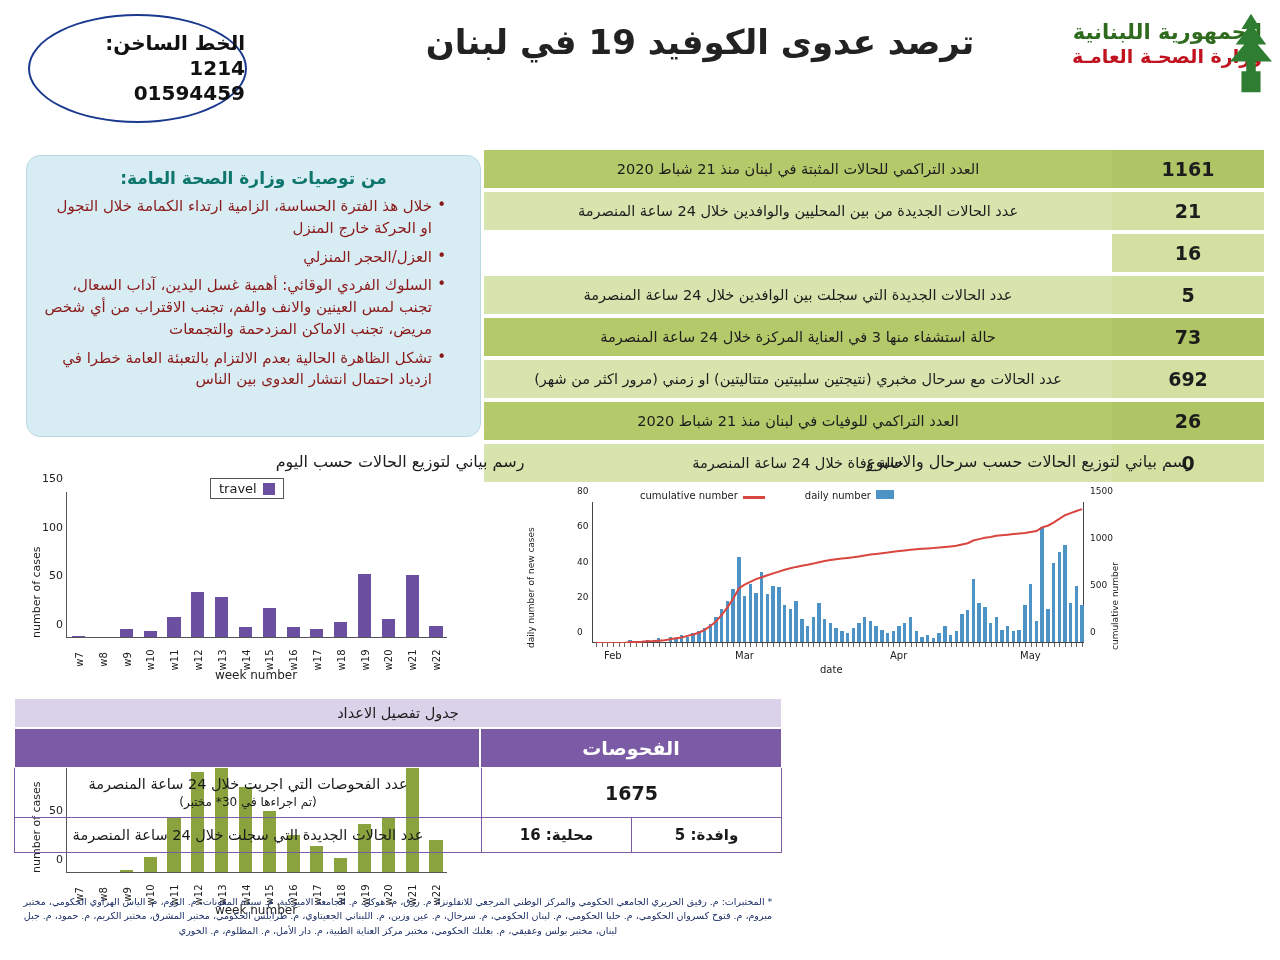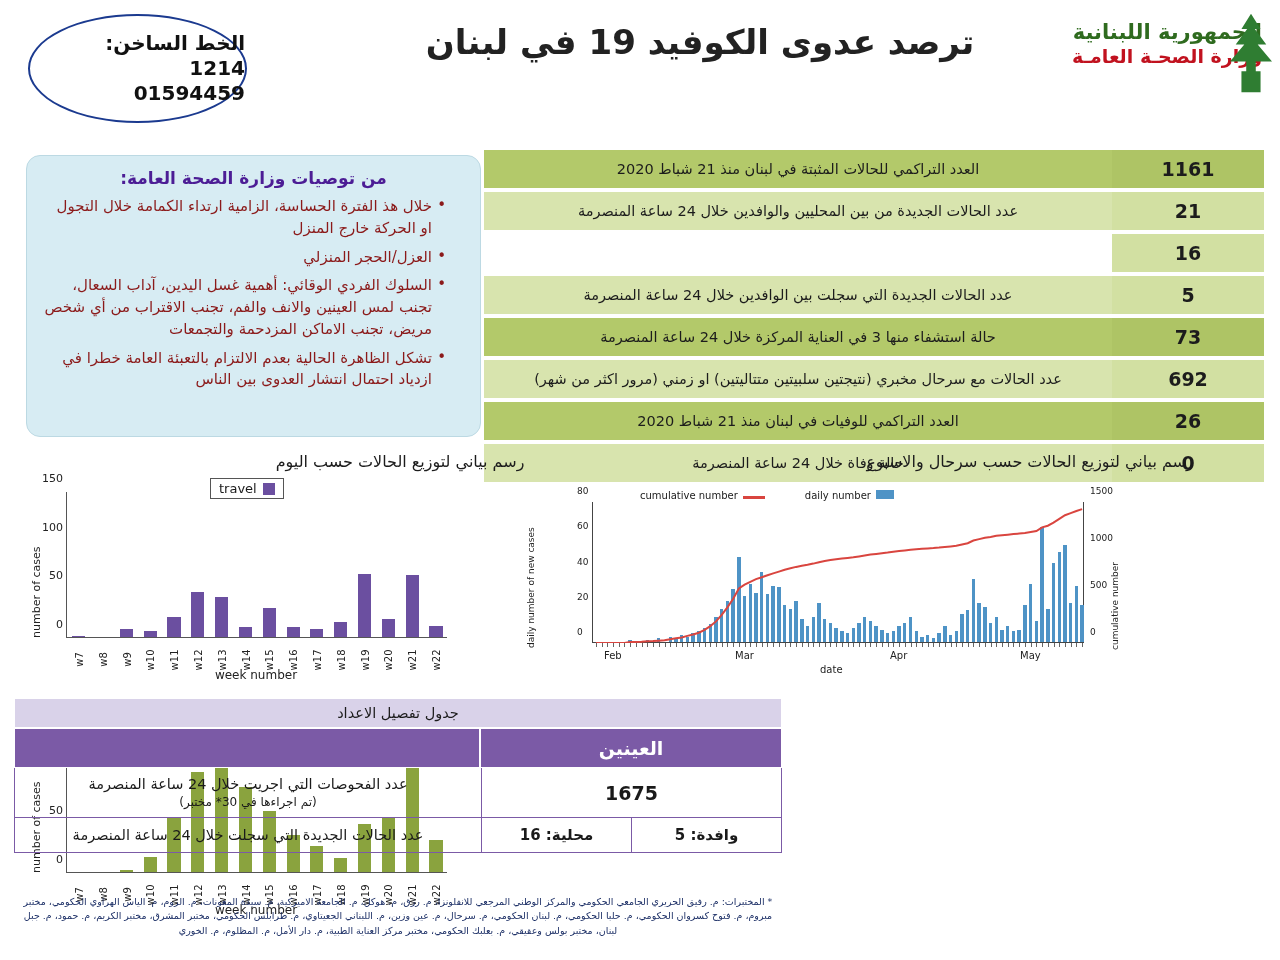--- a/index.html
+++ b/index.html
@@ -30,21 +30,21 @@
   .ministry .l1{font-size:21px;font-weight:bold;color:#2f6b1f;line-height:1.2;}
   .ministry .l2{font-size:19px;font-weight:bold;color:#c1121f;line-height:1.2;}
   .cedar{position:absolute;right:-2px;top:10px;width:62px;height:86px;}
 
   
   .reco{
     position:absolute;left:26px;top:155px;width:455px;height:282px;
     background:#d7ecf3;border:1px solid #bcd9e3;border-radius:14px;
     padding:8px 14px;box-sizing:border-box;
   }
-  .reco h3{margin:4px 0 8px;text-align:center;font-size:17px;color:#4c1d95;}
+  .reco h3{margin:4px 0 8px;text-align:center;font-size:17px;color:#0f766e;}
   .reco ul{margin:0;padding:0 20px 0 0;list-style:none;}
   .reco li{
     position:relative;font-size:15px;color:#8b1a1a;line-height:1.45;
     margin-bottom:7px;text-align:right;padding-right:14px;
   }
   .reco li:before{content:"•";position:absolute;right:0;top:-1px;font-size:15px;}
 
   
   .stats{position:absolute;right:16px;top:150px;width:780px;}
   .stat-row{display:flex;height:38px;margin-bottom:4px;}
@@ -480,21 +480,21 @@
   <div class="xaxis-title">date</div>
   <div class="month" style="left:84px;">Feb</div>
   <div class="month" style="left:215px;">Mar</div>
   <div class="month" style="left:370px;">Apr</div>
   <div class="month" style="left:500px;">May</div>
 </div>
 
 <div class="btable">
   <div class="cap">جدول تفصيل الاعداد</div>
   <div class="hrow">
-    <div class="h-left">العينين</div>
+    <div class="h-left">الفحوصات</div>
     <div class="h-right"></div>
   </div>
   <div class="row">
     <div class="c-val">
       <span>1675</span>
     </div>
     <div class="c-lbl">
       <span>عدد الفحوصات التي اجريت خلال 24 ساعة المنصرمة</span>
       <small>(تم اجراءها في 30* مختبر)</small>
     </div>

